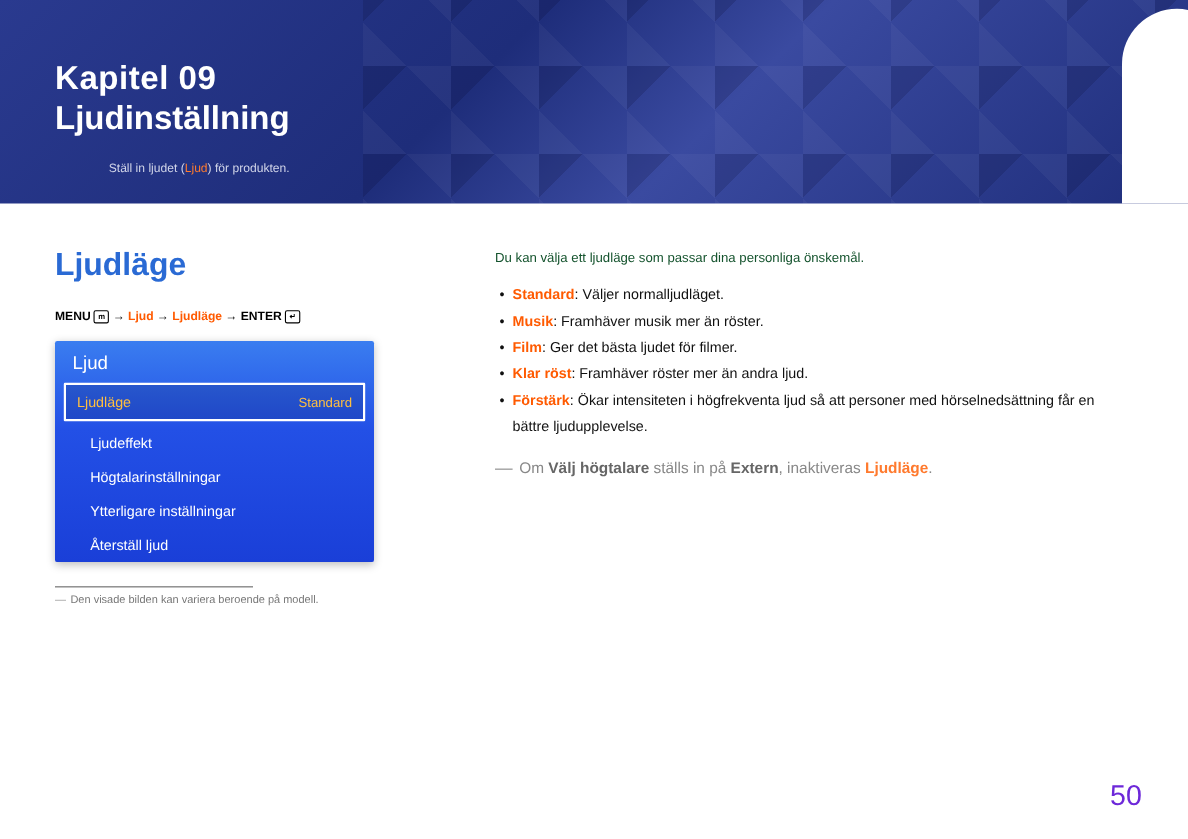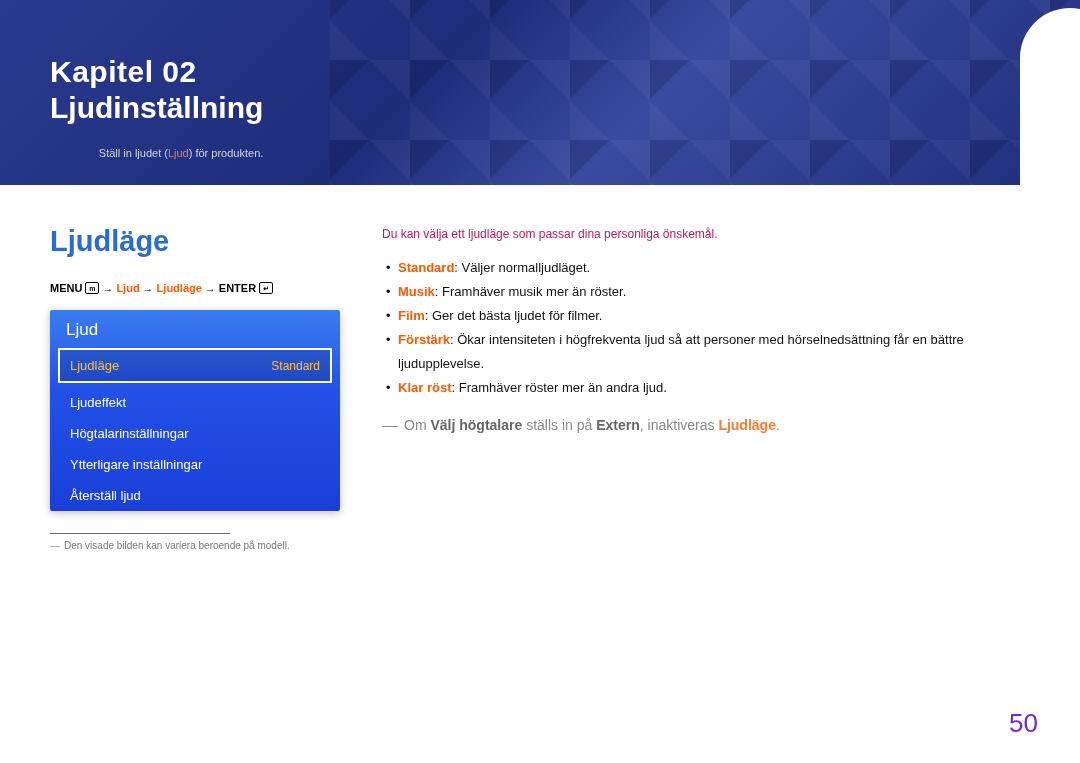--- a/index.html
+++ b/index.html
@@ -62,21 +62,21 @@
     color: #d0d4e8;
     text-align: right;
   }
   .header-sub .accent { color: #ff7a2e; }
   .body-area {
     position: absolute;
     top: 225px;
     left: 50px;
     right: 50px;
   }
-  .columns { display: flex; gap: 42px; }
+  .columns { display: flex; gap: 110px; }
   .left-col { width: 290px; flex: 0 0 290px; }
   .right-col { flex: 1; }
   .section-title {
     color: #2a6ad4;
     font-size: 29px;
     font-weight: 700;
     margin-bottom: 24px;
   }
   .menu-path {
     color: #000;
@@ -109,21 +109,21 @@
   .osd-title {
     color: #fff;
     font-size: 17px;
     font-weight: 400;
     padding: 10px 16px 8px;
   }
   .osd-item {
     display: flex;
     justify-content: space-between;
     align-items: center;
-    padding: 8px 20px;
+    padding: 8px 32px;
     color: #fff;
     font-size: 13px;
   }
   .osd-item.selected {
     margin: 0 8px 4px;
     padding: 8px 10px;
     border: 2px solid #fff;
     border-radius: 1px;
     background: rgba(0,0,30,0.15);
   }
@@ -138,21 +138,21 @@
     margin: 22px 0 6px 0;
   }
   .footnote {
     font-size: 10px;
     color: #777;
   }
   .footnote .dash { color: #999; margin-right: 4px; }
 
   .right-col p.intro {
     font-size: 12px;
-    color: #be185d;
+    color: #14532d;
     margin-bottom: 12px;
     line-height: 1.6;
   }
   .bullets {
     list-style: none;
     margin: 0 0 14px 0;
   }
   .bullets li {
     position: relative;
     padding-left: 16px;
@@ -194,21 +194,21 @@
 </head>
 <body>
 
 <div class="page">
 
   <div class="header-bg">
     <div class="white-panel-curve"></div>
   </div>
 
   <div class="header-content">
-    <div class="chapter-label">Kapitel 02</div>
+    <div class="chapter-label">Kapitel 09</div>
     <div class="chapter-title">Ljudinställning</div>
     <div class="header-sub">
       <span>Ställ in ljudet (</span><span class="accent">Ljud</span><span>) för produkten.</span>
     </div>
   </div>
 
   <div class="body-area">
     <div class="columns">
       <div class="left-col">
         <div class="section-title">Ljudläge</div>
@@ -251,22 +251,22 @@
           <span class="dash">―</span><span>Den visade bilden kan variera beroende på modell.</span>
         </div>
       </div>
 
       <div class="right-col">
         <p class="intro">Du kan välja ett ljudläge som passar dina personliga önskemål.</p>
         <ul class="bullets">
           <li><span class="term">Standard</span><span>: Väljer normalljudläget.</span></li>
           <li><span class="term">Musik</span><span>: Framhäver musik mer än röster.</span></li>
           <li><span class="term">Film</span><span>: Ger det bästa ljudet för filmer.</span></li>
+          <li><span class="term">Klar röst</span><span>: Framhäver röster mer än andra ljud.</span></li>
           <li><span class="term">Förstärk</span><span>: Ökar intensiteten i högfrekventa ljud så att personer med hörselnedsättning får en bättre ljudupplevelse.</span></li>
-          <li><span class="term">Klar röst</span><span>: Framhäver röster mer än andra ljud.</span></li>
         </ul>
         <div class="note-line">
           <span class="long-dash"></span><span>Om </span><b>Välj högtalare</b><span> ställs in på </span><b>Extern</b><span>, inaktiveras </span><span class="term">Ljudläge</span><span>.</span>
         </div>
       </div>
     </div>
   </div>
 
   <div class="page-number">50</div>
 </div>

